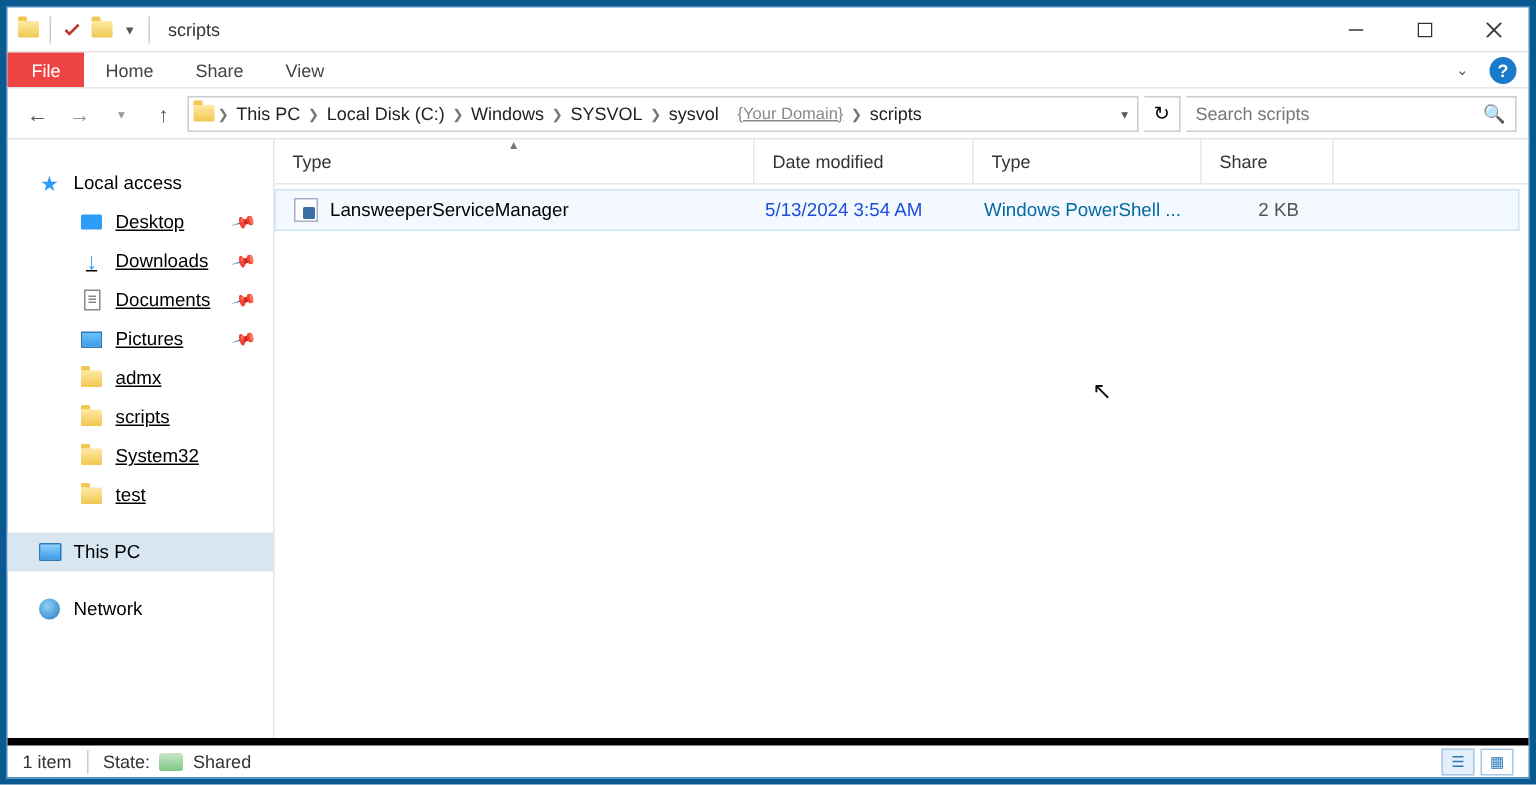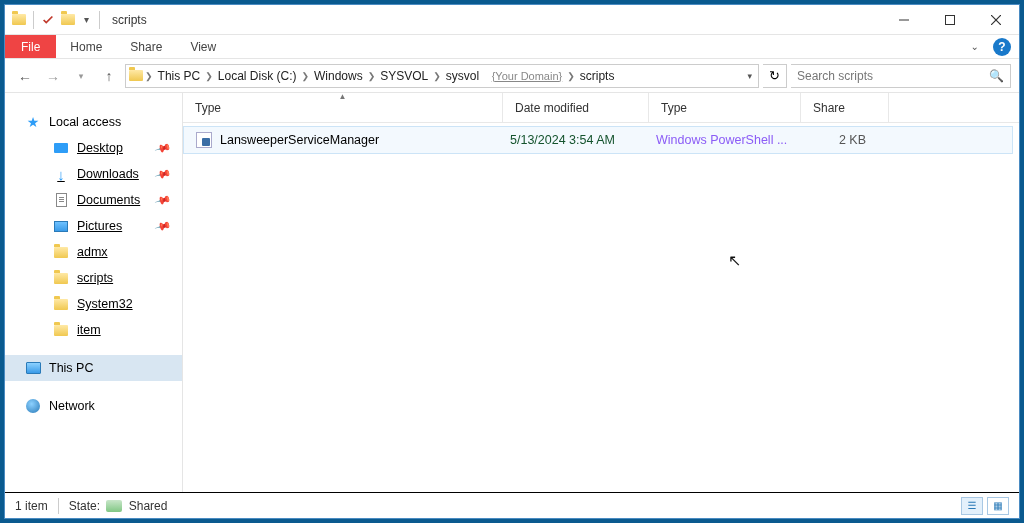--- a/index.html
+++ b/index.html
@@ -67,29 +67,29 @@
 .col-headers { height:30px; display:flex; align-items:center; border-bottom:1px solid #e8e8e8; font-size:12px; color:#333; }
 .col { padding-left:12px; border-right:1px solid #e8e8e8; height:100%; display:flex; align-items:center; position:relative; }
 .col.name { width:320px; }
 .col.date { width:146px; }
 .col.type { width:152px; }
 .col.size { width:88px; justify-content:flex-start; }
 .sort-ind { position:absolute; top:-1px; left:50%; transform:translateX(-50%); font-size:8px; color:#777; }
 .file-row { height:28px; display:flex; align-items:center; font-size:12.5px; border:1px solid #cce4f7; background:#f3f9fe; margin: 3px 6px 0 0; }
 .cell { padding-left:12px; }
 .cell.name { width:314px; display:flex; align-items:center; gap:8px; }
-.cell.date { width:146px; color:#14532d; }
-.cell.type { width:152px; color:#8b5cf6; white-space:nowrap; overflow:hidden; text-overflow:ellipsis; }
+.cell.date { width:146px; color:#1d4ed8; }
+.cell.type { width:152px; color:#0369a1; white-space:nowrap; overflow:hidden; text-overflow:ellipsis; }
 .cell.size { width:82px; text-align:right; padding-right:12px; color:#555; }
 .ps-icon { width:16px; height:16px; background:#fff; border:1px solid #aac; position:relative; }
 .ps-icon::after { content:""; position:absolute; bottom:1px; right:1px; width:8px; height:8px; background:#3a6ea5; border-radius:1px; }
 .cursor { position:absolute; left:545px; top:158px; font-size:16px; color:#111;}
 
 
-.statusbar { height:26px; border-top:1px solid #000000; display:flex; align-items:center; font-size:12px; padding:0 10px; gap:10px; color:#333; }
+.statusbar { height:26px; border-top:5px solid #000000; display:flex; align-items:center; font-size:12px; padding:0 10px; gap:10px; color:#333; }
 .statusbar .sdiv { width:1px; height:16px; background:#ccc; }
 .state-icon { width:16px; height:12px; display:inline-block; background:linear-gradient(#c8e6c9,#81c784); border-radius:2px; margin:0 3px; vertical-align:middle; }
 .status-right { margin-left:auto; display:flex; gap:4px; }
 .view-btn { width:22px; height:18px; border:1px solid #a8c8e4; display:flex; align-items:center; justify-content:center; font-size:10px; color:#2a7ab8; }
 .view-btn.active { background:#e3f0fb; }
 </style>
 </head>
 <body>
 
 <div class="window">
@@ -224,21 +224,21 @@
       <div class="side-item sub">
         <span class="side-icon">
             <span class="folder-i"></span>
           </span>
         <span>System32</span>
       </div>
       <div class="side-item sub">
         <span class="side-icon">
             <span class="folder-i"></span>
           </span>
-        <span>item</span>
+        <span>test</span>
       </div>
       <div class="side-gap"></div>
       <div class="side-item selected">
         <span class="side-icon">
             <span class="pc-i"></span>
           </span>
         <span>This PC</span>
       </div>
       <div class="side-gap"></div>
       <div class="side-item">

